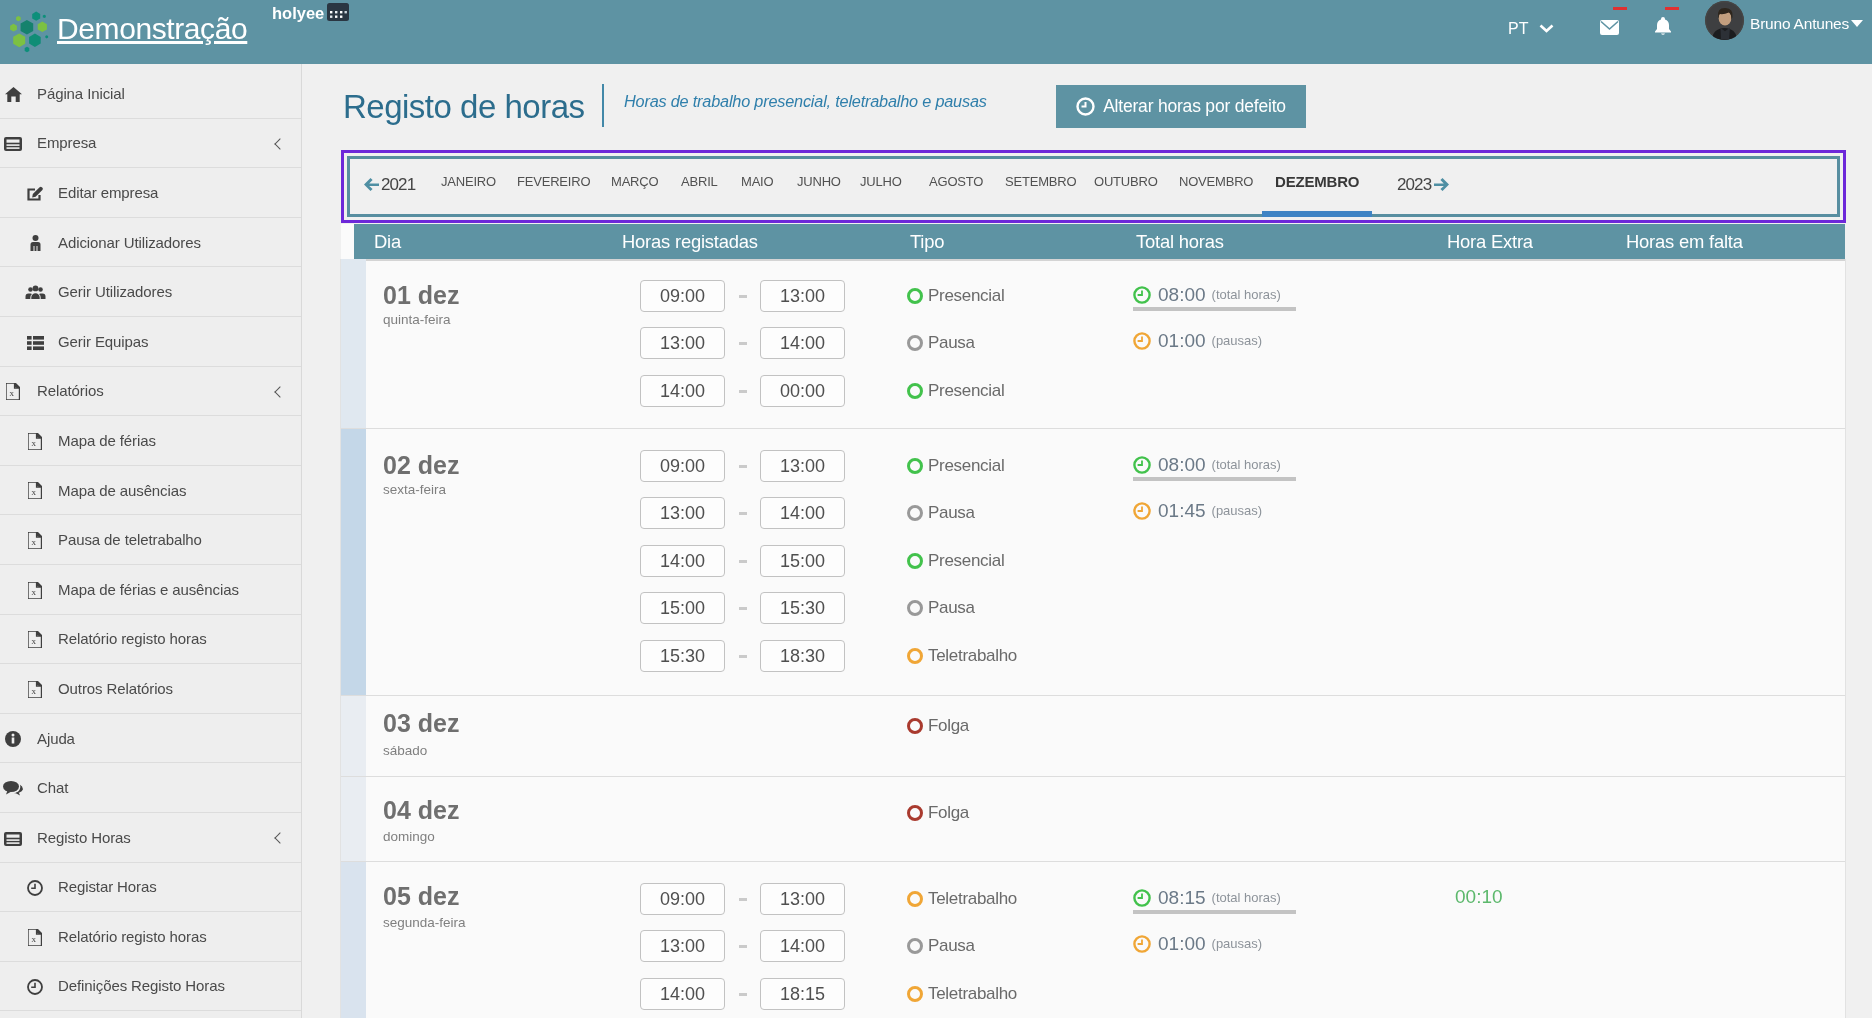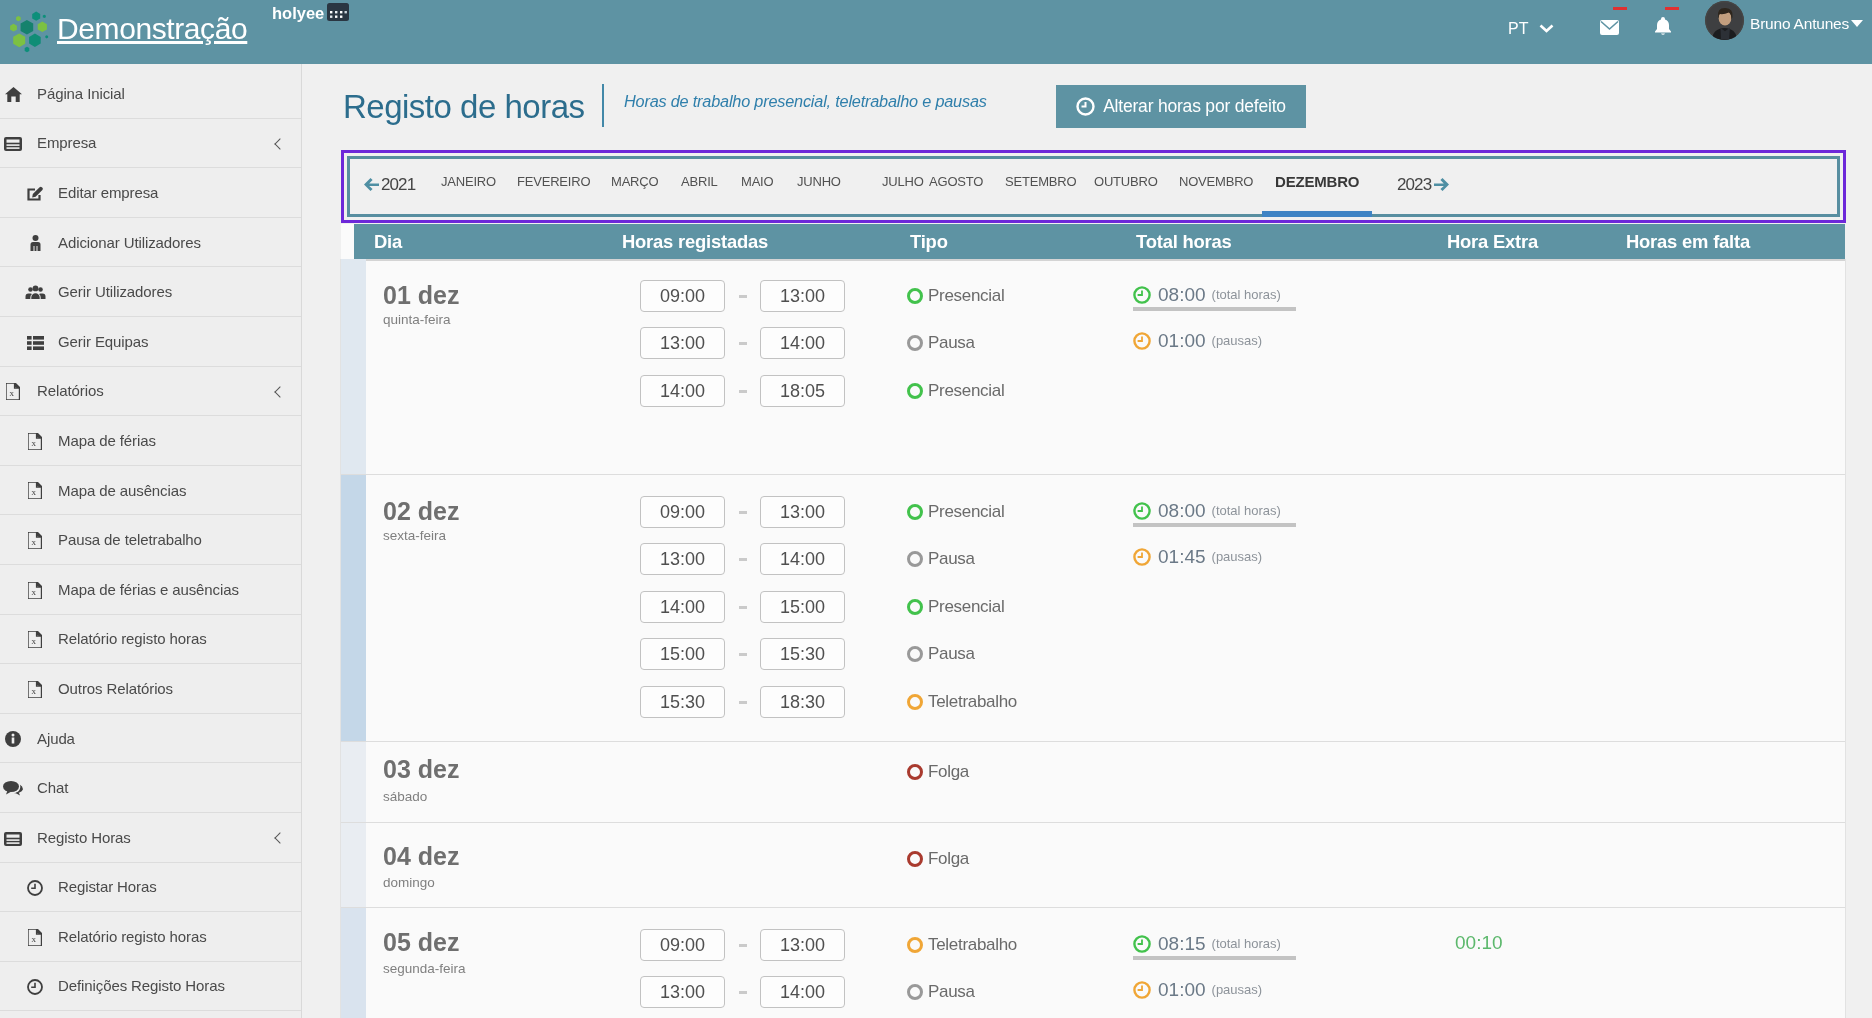--- a/index.html
+++ b/index.html
@@ -36,21 +36,21 @@
 
 
 #tabbox { position:absolute; left:341px; top:150px; width:1505px; height:73px; border:3px solid #6d28d9; padding:3px; }
 #tabbox .inner { width:100%; height:100%; border:3px solid #578ea0; position:relative; }
 .mon { position:absolute; top:15px; font-size:13px; color:#515151; letter-spacing:-0.2px; }
 .yr { position:absolute; top:16px; font-size:17px; color:#454545; letter-spacing:-0.9px; }
 #dez { position:absolute; top:14px; font-size:15px; color:#383838; font-weight:bold; letter-spacing:-0.2px; }
 #dezline { position:absolute; left:1262px; top:211px; width:110px; height:6px; background:#3e83c4; }
 
 
-#thead { position:absolute; left:354px; top:224px; width:1491px; height:35px; background:#5e93a3; color:#fff; font-weight:bold; font-size:18.4px; letter-spacing:-0.2px; }
+#thead { position:absolute; left:354px; top:224px; width:1491px; height:35px; background:#5e93a3; color:#fff; font-weight:normal; font-size:18.4px; letter-spacing:-0.2px; }
 #thead span { position:absolute; top:7px; }
 #rows { position:absolute; left:340px; top:259px; width:1506px; background:#fafafa; border-left:1px solid #e2e2e2; border-right:1px solid #e2e2e2; }
 .row { position:relative; border-bottom:1px solid #ddd; }
 .strip { position:absolute; left:0; top:0; bottom:0; width:25px; }
 .dt { position:absolute; left:42px; top:22px; font-size:25px; font-weight:bold; color:#6f6f6f; }
 .wd { position:absolute; left:42px; top:53px; font-size:13.5px; color:#7f7f7f; }
 .tbox { position:absolute; width:85px; height:32px; border:1px solid #c2c2c2; border-radius:4px; background:#fdfdfd; color:#4f4f4f; font-size:18px; text-align:center; line-height:30px; }
 .dash { position:absolute; left:398px; width:8px; height:3px; background:#cacaca; }
 .circ { position:absolute; left:566px; width:16px; height:16px; border-radius:50%; border:3.5px solid #999; }
 .circ.g { border-color:#42c24c; }
@@ -288,21 +288,21 @@
   <svg class="abs" style="left:14px;top:19px" width="15" height="13" viewBox="0 0 15 13">
         <path d="M6.5 0 L8.6 2.1 L5.2 5.4 H15 v2.6 H5.2 L8.6 10.9 L6.5 13 L0 6.5z" fill="#4f8fa3"></path>
       </svg>
   <span class="yr" style="left:31px">2021</span>
   <span class="mon" style="left:91px">JANEIRO</span>
   <span class="mon" style="left:167px">FEVEREIRO</span>
   <span class="mon" style="left:261px">MARÇO</span>
   <span class="mon" style="left:331px">ABRIL</span>
   <span class="mon" style="left:391px">MAIO</span>
   <span class="mon" style="left:447px">JUNHO</span>
-  <span class="mon" style="left:532px">JULHO</span>
+  <span class="mon" style="left:510px">JULHO</span>
   <span class="mon" style="left:579px">AGOSTO</span>
   <span class="mon" style="left:655px">SETEMBRO</span>
   <span class="mon" style="left:744px">OUTUBRO</span>
   <span class="mon" style="left:829px">NOVEMBRO</span>
   <span id="dez" style="left:925px">DEZEMBRO</span>
   <span class="yr" style="left:1047px">2023</span>
   <svg class="abs" style="left:1084px;top:19px" width="15" height="13" viewBox="0 0 15 13">
         <path d="M8.5 0 L6.4 2.1 L9.8 5.4 H0 v2.6 H9.8 L6.4 10.9 L8.5 13 L15 6.5z" fill="#4f8fa3"></path>
       </svg>
 </div>
@@ -313,38 +313,38 @@
 <div id="thead">
   <span style="left:20px">Dia</span>
   <span style="left:268px">Horas registadas</span>
   <span style="left:556px">Tipo</span>
   <span style="left:782px">Total horas</span>
   <span style="left:1093px">Hora Extra</span>
   <span style="left:1272px">Horas em falta</span>
 </div>
 
 <div id="rows">
-    <div class="row" style="height:216px">
+    <div class="row" style="height:170px">
       <div class="strip" style="background:#e0e8f0"></div>
       <div style="position:absolute;left:25px;right:0;top:0;height:1.5px;background:#d4d4d4"></div>
       <div class="dt" style="top:22px">01 dez</div>
       <div class="wd" style="top:53px">quinta-feira</div>
       <div class="tbox" style="left:299px;top:20.5px">09:00</div>
       <div class="dash" style="top:35.5px"></div>
       <div class="tbox" style="left:419px;top:20.5px">13:00</div>
       <div class="circ g" style="top:28.5px"></div>
       <div class="tlabel" style="top:26.5px">Presencial</div>
       <div class="tbox" style="left:299px;top:68px">13:00</div>
       <div class="dash" style="top:83px"></div>
       <div class="tbox" style="left:419px;top:68px">14:00</div>
       <div class="circ " style="top:76px"></div>
       <div class="tlabel" style="top:74px">Pausa</div>
       <div class="tbox" style="left:299px;top:115.5px">14:00</div>
       <div class="dash" style="top:130.5px"></div>
-      <div class="tbox" style="left:419px;top:115.5px">18:05</div>
+      <div class="tbox" style="left:419px;top:115.5px">00:00</div>
       <div class="circ g" style="top:123.5px"></div>
       <div class="tlabel" style="top:121.5px">Presencial</div>
       <div class="totline" style="top:24.5px">
         <svg width="18" height="18" viewBox="0 0 18 18">
           <circle cx="9" cy="9" r="7.6" fill="none" stroke="#42c24c" stroke-width="2.4"></circle>
           <path d="M9 4.4 v4.6 H4.6" fill="none" stroke="#42c24c" stroke-width="1.8"></path>
         </svg>
         <span class="tm">08:00</span>
         <span class="nt">(total horas)</span>
       </div>

